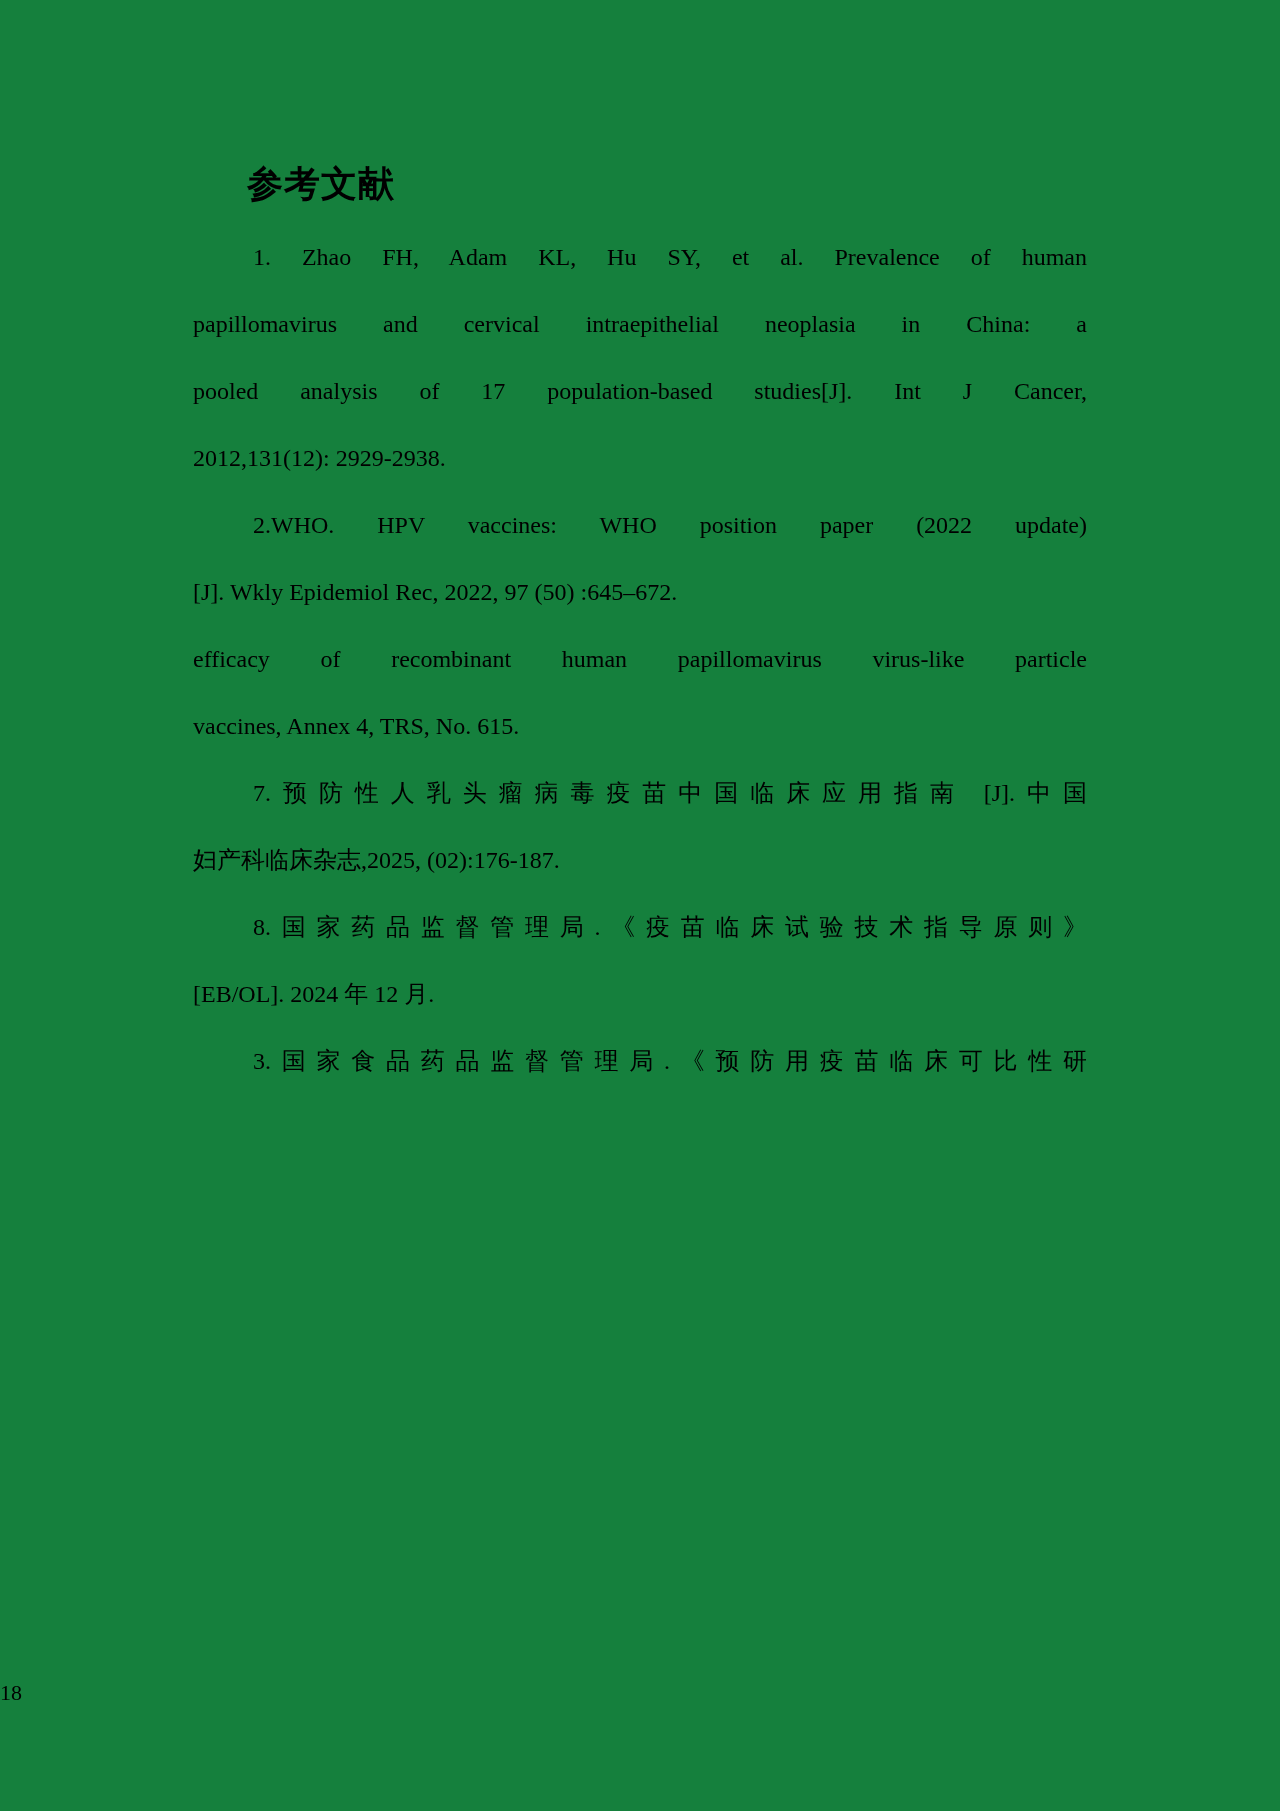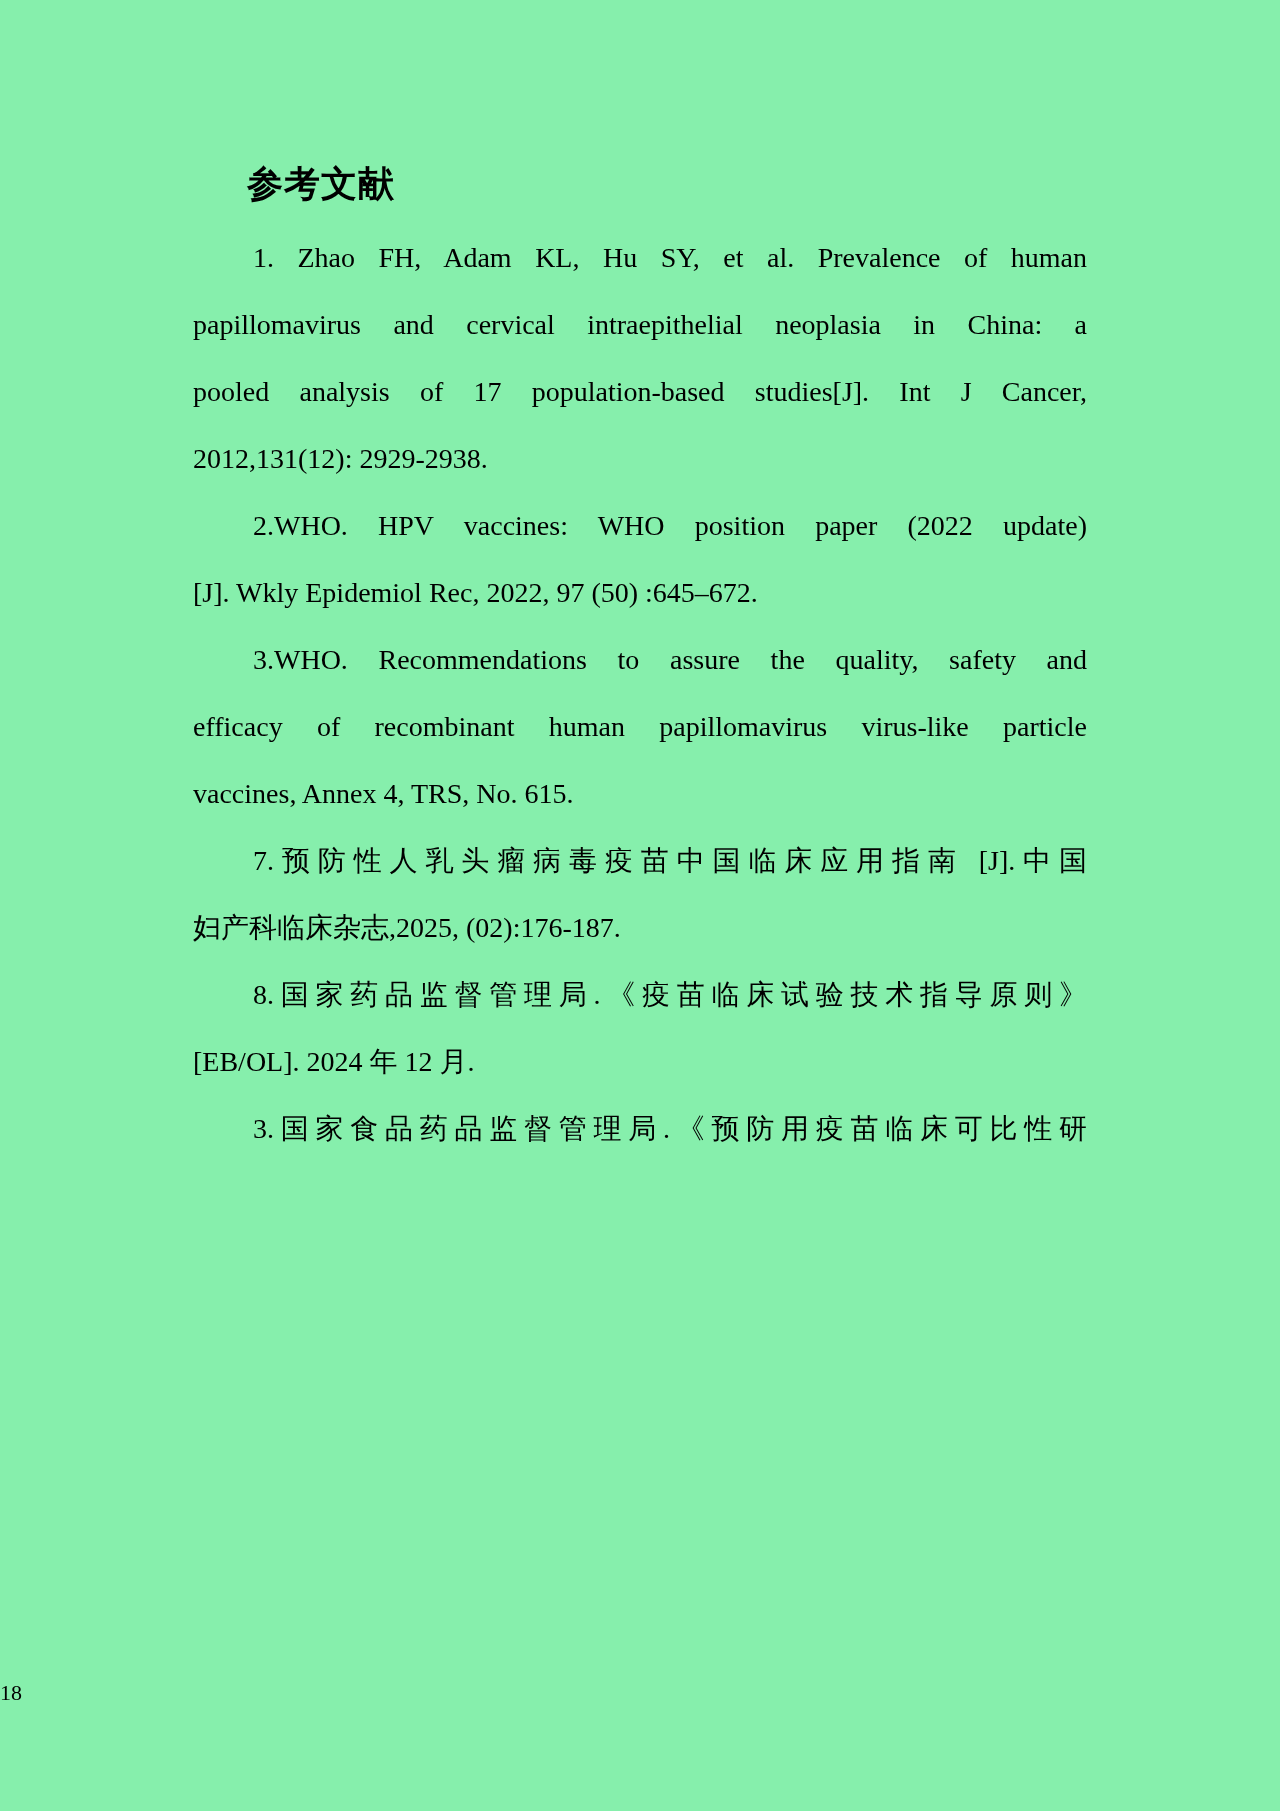--- a/index.html
+++ b/index.html
@@ -4,21 +4,21 @@
 <style>
   html, body {
     margin: 0;
     padding: 0;
     background: #e8e8e8;
   }
   .page {
     position: relative;
     width: 1280px;
     height: 1811px;
-    background: #86efac;
+    background: #15803d;
     color: #000000;
     overflow: hidden;
     font-family: "Liberation Serif", "DejaVu Serif", serif;
   }
   .heading {
     position: absolute;
     left: 247px;
     top: 160px;
     margin: 0;
     font-family: "DejaVu Sans", "Liberation Sans", sans-serif;
@@ -26,21 +26,21 @@
     font-size: 36px;
     line-height: 48px;
     letter-spacing: 1px;
     color: #000000;
   }
   .reference-list {
     position: absolute;
     left: 193px;
     top: 224px;
     width: 894px;
-    font-size: 28px;
+    font-size: 24px;
     line-height: 67px;
     color: #000000;
   }
   .ref { margin: 0; padding: 0; }
   .line {
     height: 67px;
     text-align: justify;
     text-align-last: justify;
     white-space: normal;
     word-break: keep-all;
@@ -73,21 +73,20 @@
       <div class="line">pooled analysis of 17 population-based studies[J]. Int J Cancer,</div>
       <div class="line last">2012,131(12): 2929-2938.</div>
     </div>
 
     <div class="ref">
       <div class="line first">2.WHO. HPV vaccines: WHO position paper (2022 update)</div>
       <div class="line last">[J]. Wkly Epidemiol Rec, 2022, 97 (50) :645–672.</div>
     </div>
 
     <div class="ref">
-      <div class="line first">3.WHO. Recommendations to assure the quality, safety and</div>
       <div class="line">efficacy of recombinant human papillomavirus virus-like particle</div>
       <div class="line last">vaccines, Annex 4, TRS, No. 615.</div>
     </div>
 
 
 
 
     <div class="ref">
       <div class="line first">7.预防性人乳头瘤病毒疫苗中国临床应用指南 [J].中国</div>
       <div class="line last">妇产科临床杂志,2025, (02):176-187.</div>

